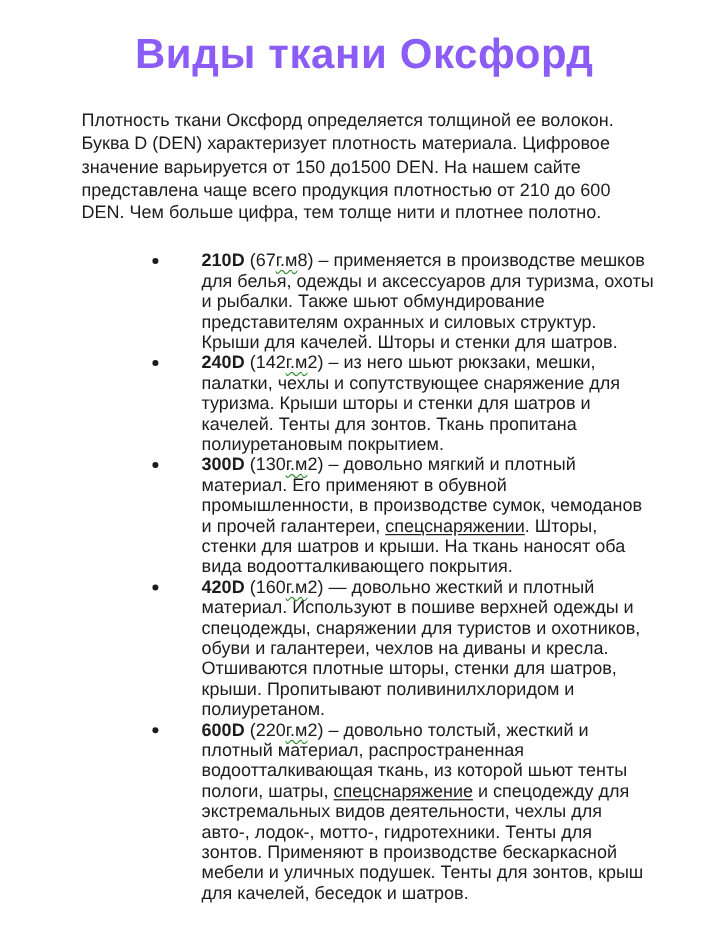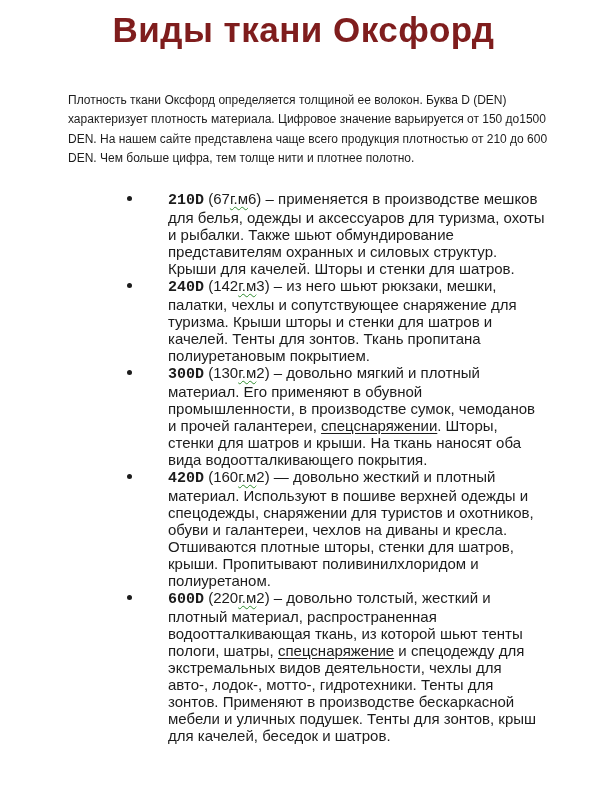--- a/index.html
+++ b/index.html
@@ -10,33 +10,33 @@
   .page {
     position: relative;
     width: 607px;
     min-height: 785px;
     background: #ffffff;
     font-family: "Liberation Sans", sans-serif;
     color: #1c1c1c;
     overflow: hidden;
   }
   .title {
-    margin: 0;
+    margin: 16px;
     padding-top: 10px;
     text-align: center;
     font-size: 35px;
     line-height: 40px;
     font-weight: bold;
-    color: #7f1d1d;
+    color: #8b5cf6;
     letter-spacing: 0.5px;
   }
   .intro {
-    margin: 41px 0 0 68px;
+    margin: 25px 0 0 68px;
     width: 480px;
-    font-size: 12px;
+    font-size: 15px;
     line-height: 19.3px;
     text-align: left;
   }
   .bullets {
     list-style: none;
     margin: 22px 0 0 168px;
     padding: 0;
     width: 377px;
     font-size: 15px;
     line-height: 17px;
@@ -49,21 +49,21 @@
   .bullet-item::before {
     content: "";
     position: absolute;
     left: -41px;
     top: 6px;
     width: 5px;
     height: 5px;
     border-radius: 50%;
     background: #1c1c1c;
   }
-  .seg-bold { font-weight: bold; font-family: Liberation Mono, monospace; }
+  .seg-bold { font-weight: bold; }
   .seg-grammar {
     text-decoration-line: underline;
     text-decoration-style: wavy;
     text-decoration-color: #2e8b2e;
     text-decoration-thickness: 1px;
     text-underline-offset: 2px;
   }
   .seg-spell {
     text-decoration-line: underline;
     text-decoration-style: wavy;
@@ -73,19 +73,19 @@
     text-decoration: underline;
   }
 </style>
 </head>
 <body>
 
 <div class="page">
   <h1 class="title">Виды ткани Оксфорд</h1>
   <p class="intro">Плотность ткани Оксфорд определяется толщиной ее волокон. Буква D (DEN) характеризует плотность материала. Цифровое значение варьируется от 150 до1500 DEN. На нашем сайте представлена чаще всего продукция плотностью от 210 до 600 DEN. Чем больше цифра, тем толще нити и плотнее полотно.</p>
   <ul class="bullets">
-      <li class="bullet-item"><span class="seg-bold">210D</span><span class="seg-plain"> (67</span><span class="seg-grammar">г.м</span><span class="seg-plain">6) – применяется в производстве мешков для белья, одежды и аксессуаров для туризма, охоты и рыбалки. Также шьют обмундирование представителям охранных и силовых структур. Крыши для качелей. Шторы и стенки для шатров.</span></li>
-      <li class="bullet-item"><span class="seg-bold">240D</span><span class="seg-plain"> (142</span><span class="seg-grammar">г.м</span><span class="seg-plain">3) – из него шьют рюкзаки, мешки, палатки, чехлы и сопутствующее снаряжение для туризма. Крыши шторы и стенки для шатров и качелей. Тенты для зонтов. Ткань пропитана полиуретановым покрытием.</span></li>
+      <li class="bullet-item"><span class="seg-bold">210D</span><span class="seg-plain"> (67</span><span class="seg-grammar">г.м</span><span class="seg-plain">8) – применяется в производстве мешков для белья, одежды и аксессуаров для туризма, охоты и рыбалки. Также шьют обмундирование представителям охранных и силовых структур. Крыши для качелей. Шторы и стенки для шатров.</span></li>
+      <li class="bullet-item"><span class="seg-bold">240D</span><span class="seg-plain"> (142</span><span class="seg-grammar">г.м</span><span class="seg-plain">2) – из него шьют рюкзаки, мешки, палатки, чехлы и сопутствующее снаряжение для туризма. Крыши шторы и стенки для шатров и качелей. Тенты для зонтов. Ткань пропитана полиуретановым покрытием.</span></li>
       <li class="bullet-item"><span class="seg-bold">300D</span><span class="seg-plain"> (130</span><span class="seg-grammar">г.м</span><span class="seg-plain">2) – довольно мягкий и плотный материал. Его применяют в обувной промышленности, в производстве сумок, чемоданов и прочей галантереи, </span><span class="seg-spell">спецснаряжении</span><span class="seg-plain">. Шторы, стенки для шатров и крыши. На ткань наносят оба вида водоотталкивающего покрытия.</span></li>
       <li class="bullet-item"><span class="seg-bold">420D</span><span class="seg-plain"> (160</span><span class="seg-grammar">г.м</span><span class="seg-plain">2) — довольно жесткий и плотный материал. Используют в пошиве верхней одежды и спецодежды, снаряжении для туристов и охотников, обуви и галантереи, чехлов на диваны и кресла. Отшиваются плотные шторы, стенки для шатров, крыши. Пропитывают поливинилхлоридом и полиуретаном.</span></li>
       <li class="bullet-item"><span class="seg-bold">600D</span><span class="seg-plain"> (220</span><span class="seg-grammar">г.м</span><span class="seg-plain">2) – довольно толстый, жесткий и плотный материал, распространенная водоотталкивающая ткань, из которой шьют тенты пологи, шатры, </span><span class="seg-spell">спецснаряжение</span><span class="seg-plain"> и спецодежду для экстремальных видов деятельности, чехлы для авто-, лодок-, мотто-, гидротехники. Тенты для зонтов. Применяют в производстве бескаркасной мебели и уличных подушек. Тенты для зонтов, крыш для качелей, беседок и шатров.</span></li>
     </ul>
 </div>
 
 </body></html>

